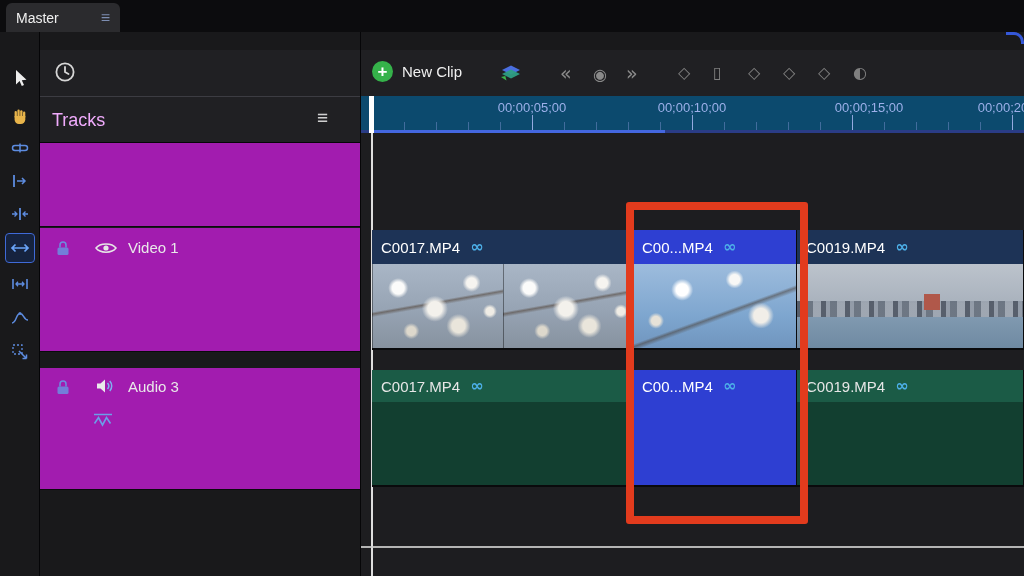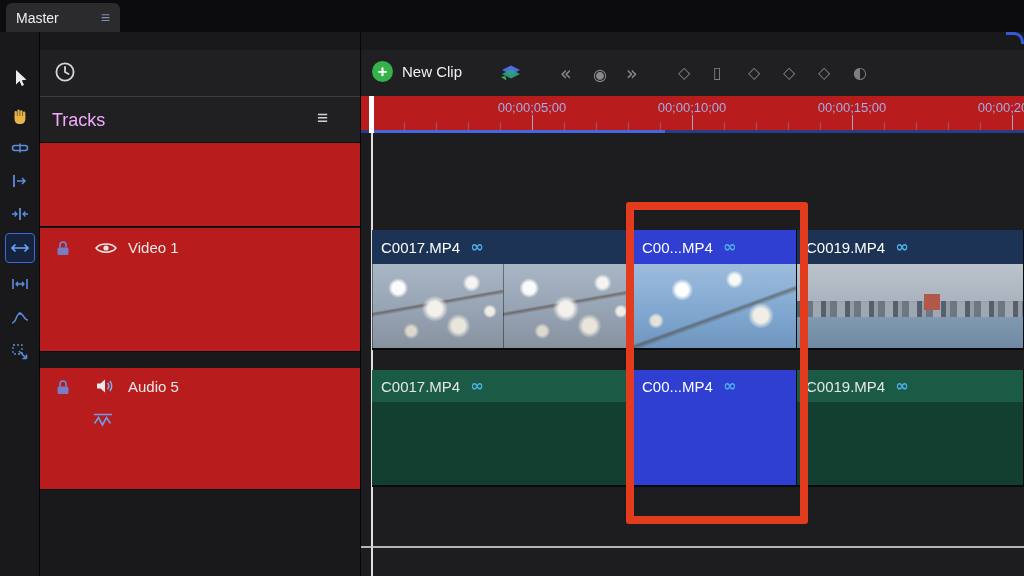--- a/index.html
+++ b/index.html
@@ -37,36 +37,36 @@
             font-family:"DejaVu Sans", sans-serif; }
   .kficon { position:absolute; top:14px; color:#7f7f7f; font-size:16px; line-height:18px; cursor:pointer;
             font-family:"DejaVu Sans", sans-serif; }
   
   .tracks-header { position:absolute; left:40px; top:96px; width:320px; height:47px; background:#202023;
                    border-top:1px solid #3c3c42; border-bottom:1px solid #060608; }
   .tracks-title { position:absolute; left:12px; top:13px; color:#f0abfc; font-size:18px; }
   .tracks-burger { position:absolute; right:32px; top:10px; color:#cfcfcf; font-size:19px; cursor:pointer; }
   
   .timeline-bg { position:absolute; left:361px; top:133px; width:663px; height:443px; background:#1d1d20; z-index:1; }
-  .ruler { position:absolute; left:361px; top:96px; width:663px; height:37px; background:#b91c1c;
+  .ruler { position:absolute; left:361px; top:96px; width:663px; height:37px; background:#0c4a6e;
            overflow:hidden; z-index:1; cursor:pointer; }
   .rlabel { position:absolute; top:4px; transform:translateX(-50%); color:#9db0ea; font-size:13px; white-space:nowrap; }
   .ticks-minor { position:absolute; left:0; right:0; bottom:3px; height:8px;
       background:repeating-linear-gradient(90deg, rgba(130,150,215,.45) 0 1px, transparent 1px 32px);
       background-position:11px 0; }
   .ticks-major { position:absolute; left:0; right:0; bottom:3px; height:15px;
       background:repeating-linear-gradient(90deg, rgba(165,182,238,.85) 0 1px, transparent 1px 160px);
       background-position:11px 0; }
   .ruler-base { position:absolute; left:0; right:0; bottom:0; height:3px; background:#2a3c86; }
   .cache-line { position:absolute; left:11px; bottom:0; width:293px; height:3px; background:#4467e0; }
   .playhead { position:absolute; left:371px; top:96px; width:2px; height:480px; background:#dedede; z-index:2; }
   .playhead-head { position:absolute; left:369px; top:96px; width:5px; height:37px; background:#ffffff; z-index:4; }
   .vdivider { position:absolute; left:360px; top:32px; width:1px; height:544px; background:#060608; z-index:5; }
   
-  .lp { position:absolute; left:40px; width:320px; background:#b91c1c; border-bottom:1px solid #0a0a0c; z-index:3; }
+  .lp { position:absolute; left:40px; width:320px; background:#a21caf; border-bottom:1px solid #0a0a0c; z-index:3; }
   .lp .licon { position:absolute; cursor:pointer; }
   .lp-name { position:absolute; color:#e9e9e9; font-size:15px; }
   
   .ctitle { position:absolute; height:34px; display:flex; align-items:center; padding-left:9px;
             font-size:15px; color:#ffffff; border-right:1px solid #0a0a0c; z-index:3; cursor:pointer; }
   .ctitle.video { top:230px; background:#1d3356; }
   .ctitle.audio { top:370px; height:32px; background:#1b5b46; color:#e6e6e6; }
   .ctitle.sel { background:#2e3fd2 !important; color:#ffffff; }
   .link-icon { margin-left:10px; color:#4db0e8; font-size:16px; font-weight:bold; line-height:1;
                font-family:"DejaVu Sans", sans-serif; }
@@ -220,21 +220,21 @@
 
   <div class="tracks-header">
     <span class="tracks-title">Tracks</span>
     <span class="tracks-burger">≡</span>
   </div>
 
   <div class="timeline-bg"></div>
   <div class="ruler">
     <span class="rlabel" style="left:171px">00;00;05;00</span>
     <span class="rlabel" style="left:331px">00;00;10;00</span>
-    <span class="rlabel" style="left:491px">00;00;15;00</span>
+    <span class="rlabel" style="left:508px">00;00;15;00</span>
     <span class="rlabel" style="left:651px">00;00;20;00</span>
     <div class="ticks-minor"></div>
     <div class="ticks-major"></div>
     <div class="ruler-base"></div>
     <div class="cache-line"></div>
   </div>
   <div class="playhead"></div>
   <div class="playhead-head"></div>
   <div class="vdivider"></div>
 
@@ -263,21 +263,21 @@
           <rect x="2.5" y="8.5" width="11" height="7.5" rx="1.5" fill="#6b8fe0" opacity="0.85"></rect>
         </svg>
     </span>
     <span class="licon" style="left:55px;top:10px">
       <svg width="20" height="16">
           <polygon points="2,5.5 5.5,5.5 10,1.5 10,14.5 5.5,10.5 2,10.5" fill="#eaeaea"></polygon>
           <path d="M12.5 5 a4.5 4.5 0 0 1 0 6" stroke="#7fb0f0" stroke-width="1.5" fill="none"></path>
           <path d="M14.8 3 a7.5 7.5 0 0 1 0 10" stroke="#7fb0f0" stroke-width="1.5" fill="none"></path>
         </svg>
     </span>
-    <span class="lp-name" style="left:88px;top:10px">Audio 5</span>
+    <span class="lp-name" style="left:88px;top:10px">Audio 3</span>
     <span class="licon" style="left:52px;top:44px">
       <svg width="22" height="16">
           <path d="M2 2.5 H20" stroke="#6b9fe8" stroke-width="1.5"></path>
           <path d="M2.5 11.5 L6.5 5.5 L10.5 13 L14.5 5.5 L18.5 11.5" stroke="#6b9fe8" stroke-width="1.6" fill="none"></path>
         </svg>
     </span>
   </div>
 
 
   <div class="abody" style="left:372px;width:261px"></div>

